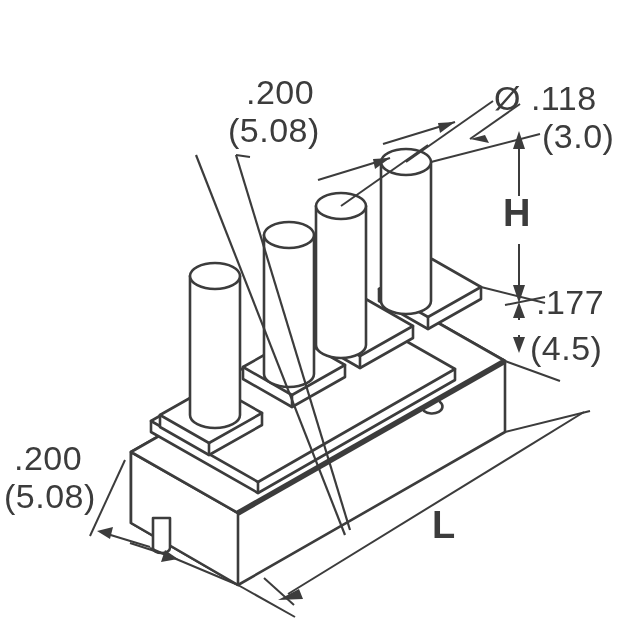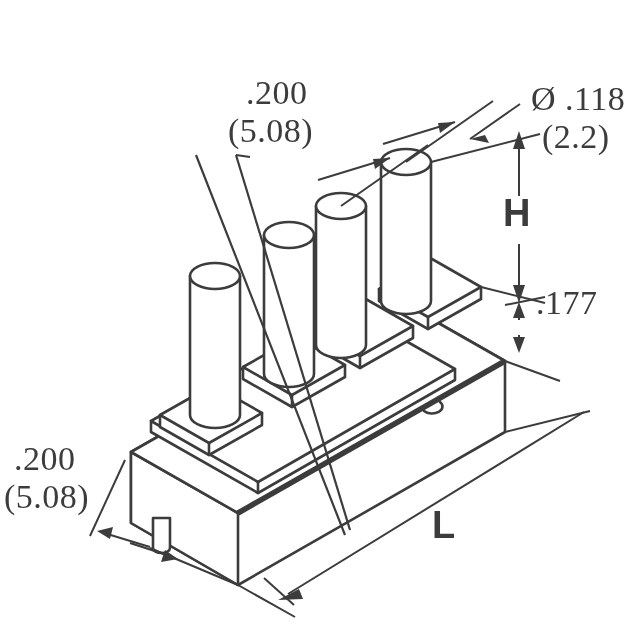--- a/index.html
+++ b/index.html
@@ -18,21 +18,21 @@
   #drawing-svg {
     position: absolute;
     left: 0;
     top: 0;
     width: 640px;
     height: 640px;
   }
   .dim-text {
     position: absolute;
     color: #3c3c3c;
-    font-family: Liberation Serif, serif;
+    font-family: Liberation Sans, sans-serif;
     font-size: 34px;
     line-height: 41px;
     letter-spacing: 0.5px;
     white-space: pre;
     user-select: none;
   }
   .dim-text.sym {
     font-size: 34px;
   }
   .dim-label-big {
@@ -227,25 +227,26 @@
       <path class="arrow-fill" d="M 278 600 L 299 589 L 303 599 Z"></path>
 
       <path class="dim-line" d="M 264 578 L 294 605"></path>
     </g>
 
   </svg>
 
   <div class="dim-text" style="left:246px; top:72px;">.200</div>
   <div class="dim-text" style="left:228px; top:110px;">(5.08)</div>
 
-  <div class="dim-text sym" style="left:494px; top:78px;margin-left:37px;">Ø .118</div>
-  <div class="dim-text" style="left:542px; top:116px;">(2.2)</div>
+  <div class="dim-text sym" style="left:494px; top:78px;">Ø .118</div>
+  <div class="dim-text" style="left:542px; top:116px;">(3.0)</div>
 
   <div class="dim-label-big" style="left:503px; top:194px;">H</div>
 
   <div class="dim-text" style="left:536px; top:282px;">.177</div>
+  <div class="dim-text" style="left:530px; top:328px;">(4.5)</div>
 
   <div class="dim-text" style="left:14px; top:438px;">.200</div>
   <div class="dim-text" style="left:4px; top:476px;">(5.08)</div>
 
   <div class="dim-label-big" style="left:432px; top:506px;">L</div>
 
 </div>
 
 </body></html>

